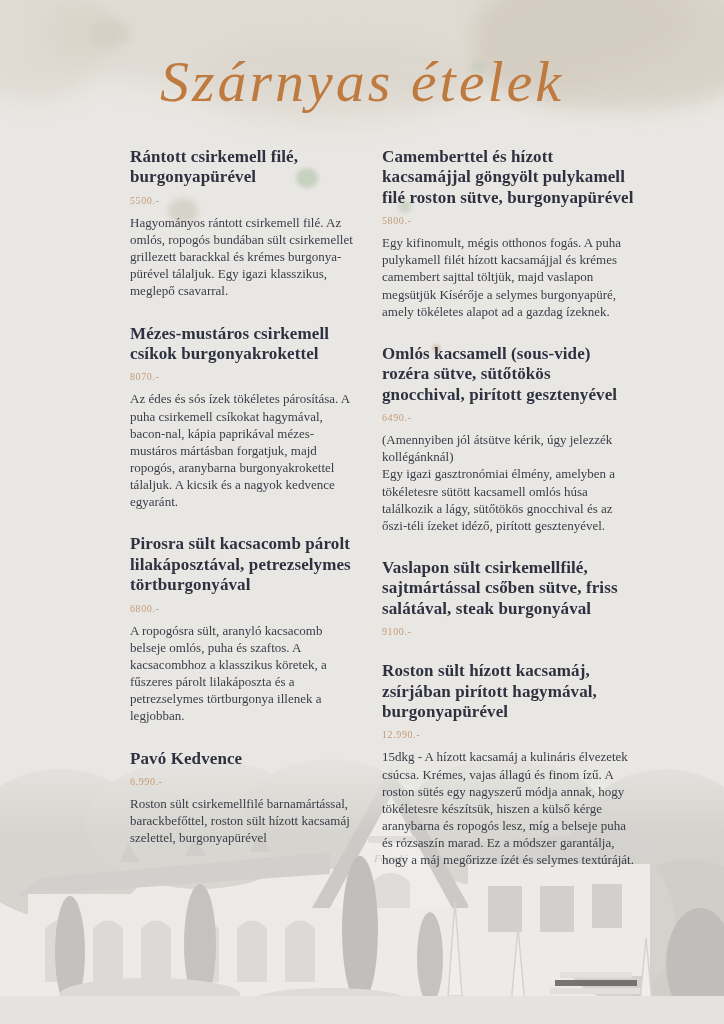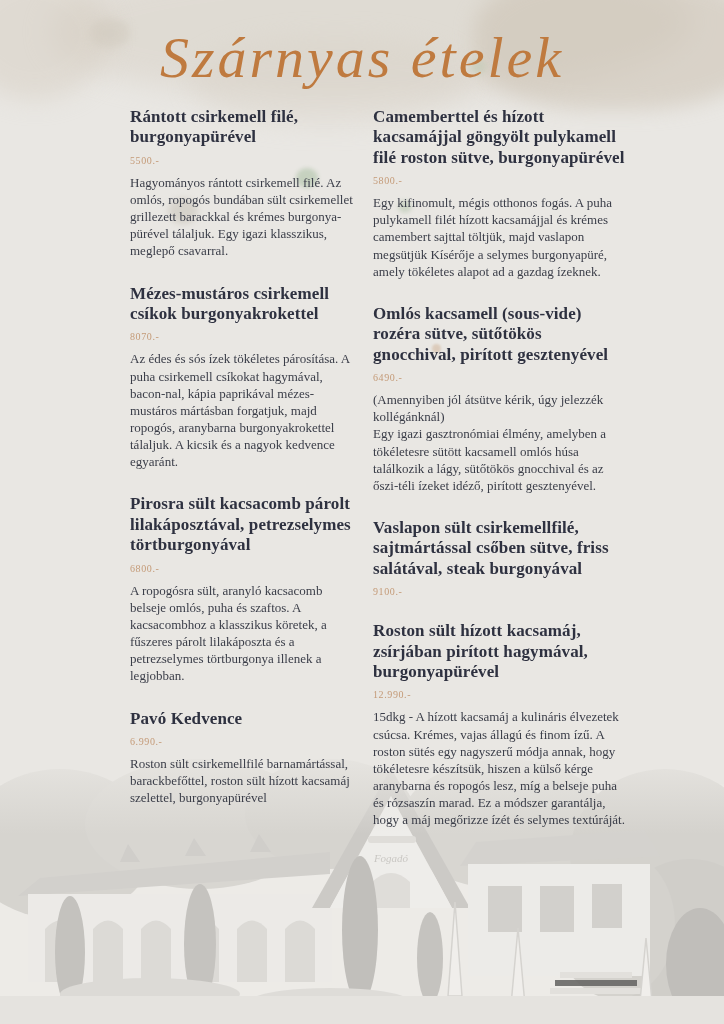--- a/index.html
+++ b/index.html
@@ -42,38 +42,38 @@
     background: linear-gradient(#e9e7e3 0%, rgba(233,231,227,0) 100%);
     z-index: 1;
     pointer-events: none;
   }
 
   
   .script-title {
     position: relative;
     z-index: 2;
     margin: 0;
-    padding-top: 24px;
+    padding-top: 48px;
     text-align: center;
     font-family: "Liberation Serif", "DejaVu Serif", serif;
     font-style: italic;
     font-weight: 400;
     font-size: 58px;
     letter-spacing: 3px;
     color: #bf7a3f;
   }
 
   
   .columns {
     position: relative;
     z-index: 2;
-    margin-top: 16px;
+    margin-top: 32px;
     display: grid;
     grid-template-columns: 230px 253px;
-    column-gap: 13px;
+    column-gap: 22px;
     padding: 0 84px 0 130px;
     align-items: start;
   }
 
   .menu-item { margin: 0 0 24px 0; }
 
   .item-title {
     margin: 0 0 7px 0;
     font-size: 17px;
     line-height: 1.2;

